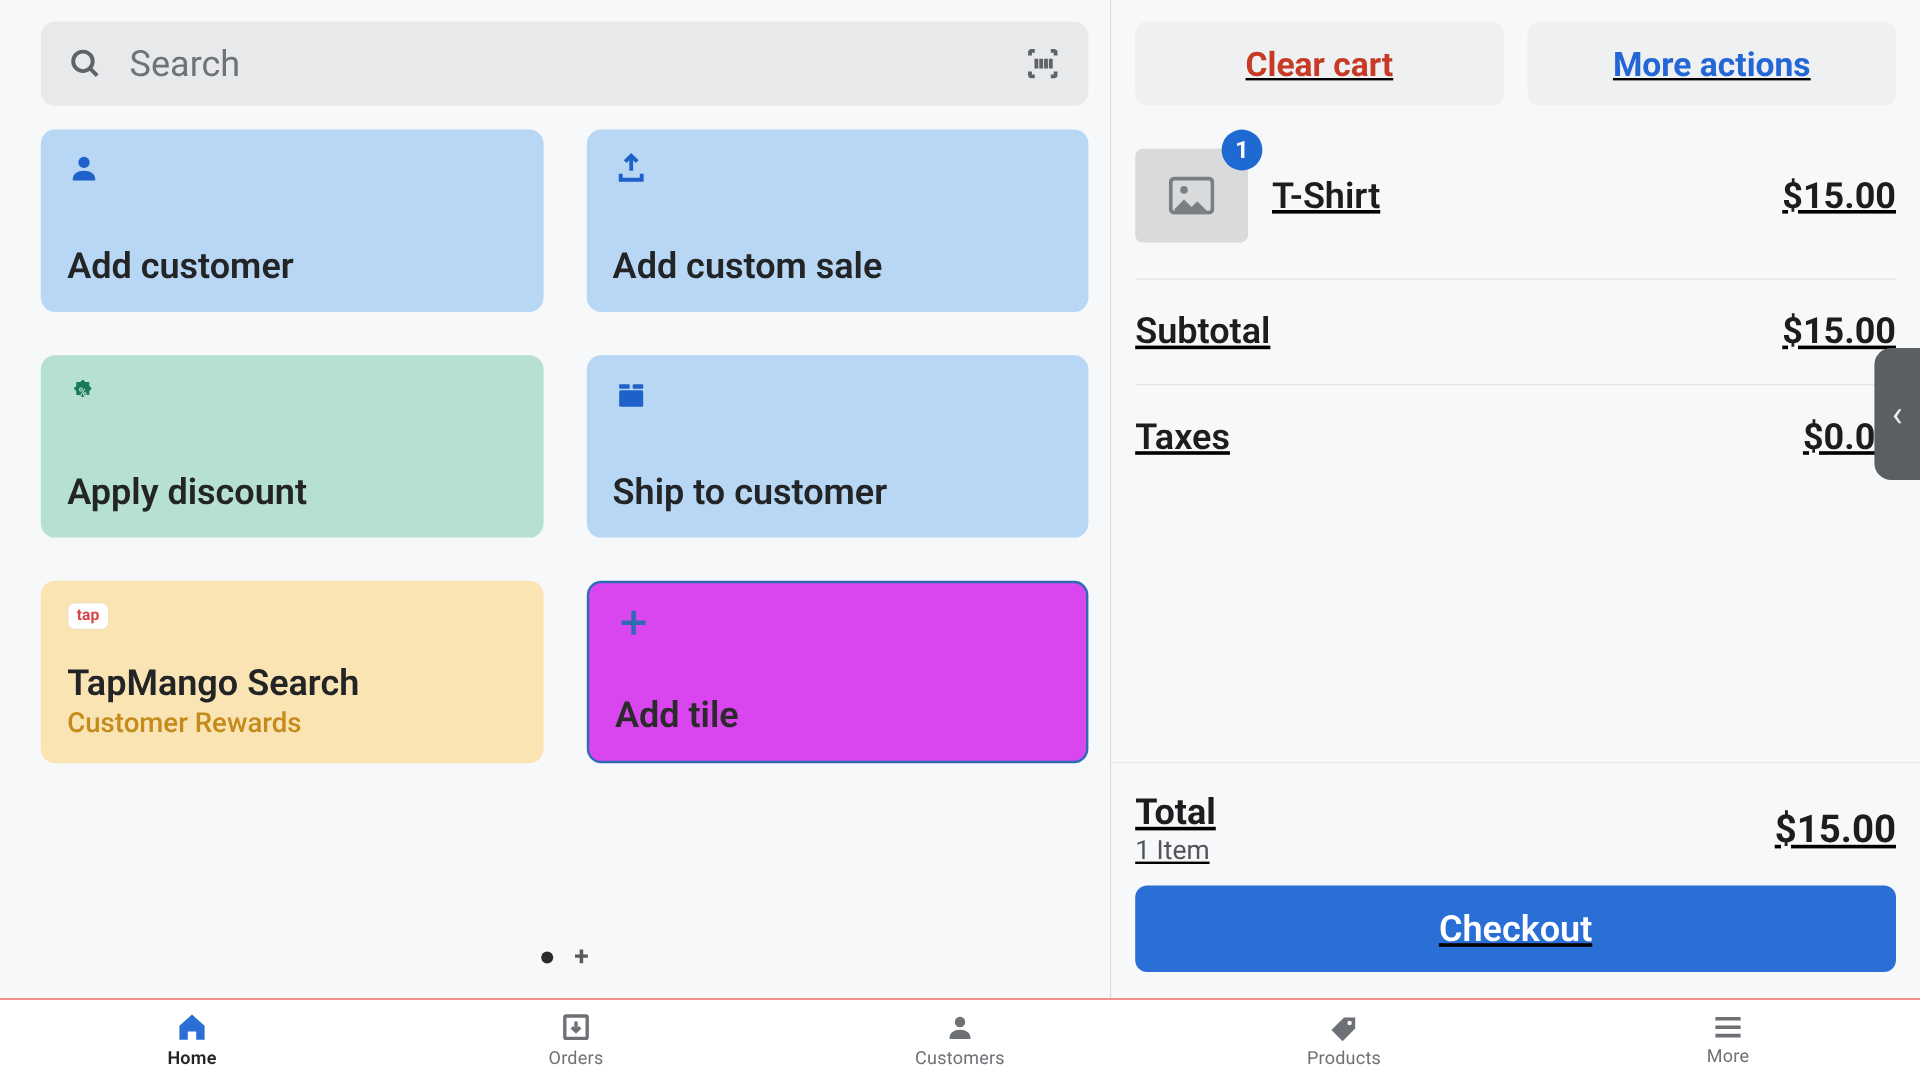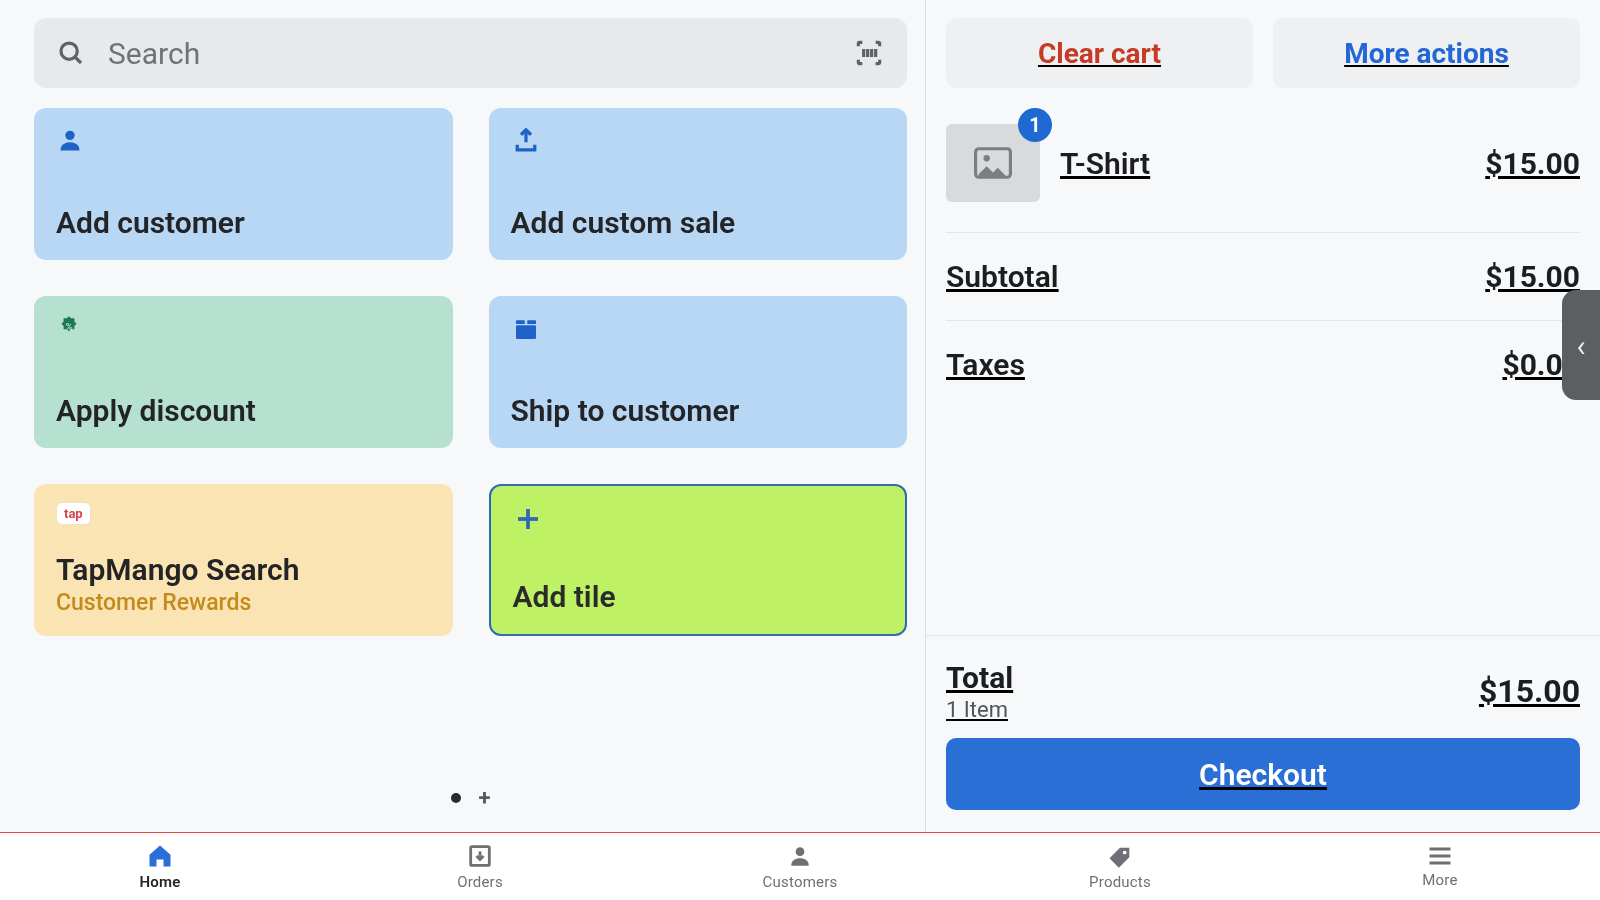--- a/index.html
+++ b/index.html
@@ -18,21 +18,21 @@
 
   
   .tiles { margin-top: 20px; display: grid; grid-template-columns: 1fr 1fr; gap: 36px; }
   .tile { border-radius: 12px; padding: 18px 22px 20px 22px; height: 152px; display: flex; flex-direction: column; justify-content: space-between; cursor: pointer; }
   .tile .ticon { height: 30px; }
   .tile .tlabel { font-size: 30px; font-weight: 600; color: #232426; }
   .tile .tsub { font-size: 23px; font-weight: 500; color: #c48a1a; margin-top: 2px; }
   .tile-blue { background: #b8d7f5; }
   .tile-green { background: #b6e0d0; }
   .tile-yellow { background: #fbe4b3; }
-  .tile-outline { background: #bef264; border: 2px solid #2f6bb3; }
+  .tile-outline { background: #d946ef; border: 2px solid #2f6bb3; }
   .tile-outline .tlabel { color: #2b2b2b; }
   .app-badge { display: inline-block; background: #fff; border: 1px solid #f0e2c0; border-radius: 6px; padding: 3px 7px; font-size: 13px; font-weight: 700; color: #d6444a; }
 
   
   .pager { display: flex; align-items: center; justify-content: center; gap: 18px; padding: 26px 0 22px 0; color: #3a3b3d; }
   .pager .dot { width: 10px; height: 10px; border-radius: 50%; background: #2a2b2d; }
   .pager .plus { font-size: 22px; font-weight: 700; color: #5a5b5d; }
 
   
   .right-top { display: flex; gap: 20px; padding: 18px 20px 0 20px; }

